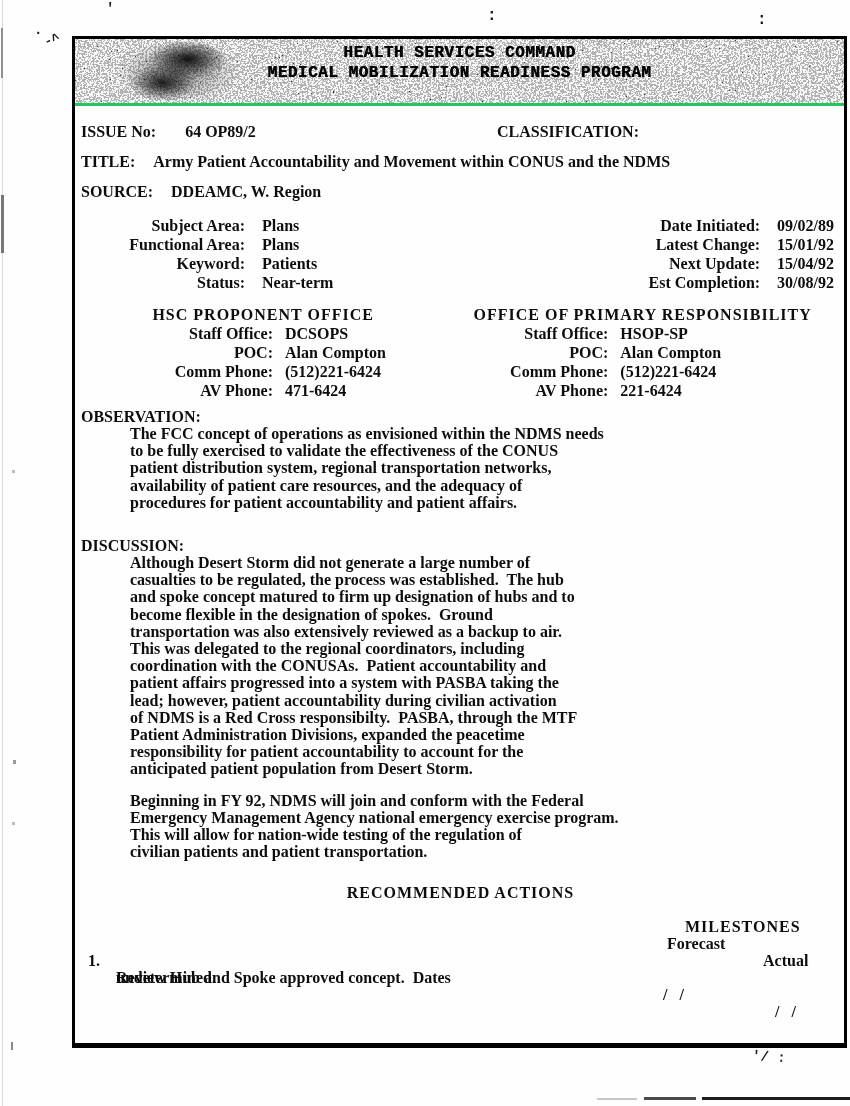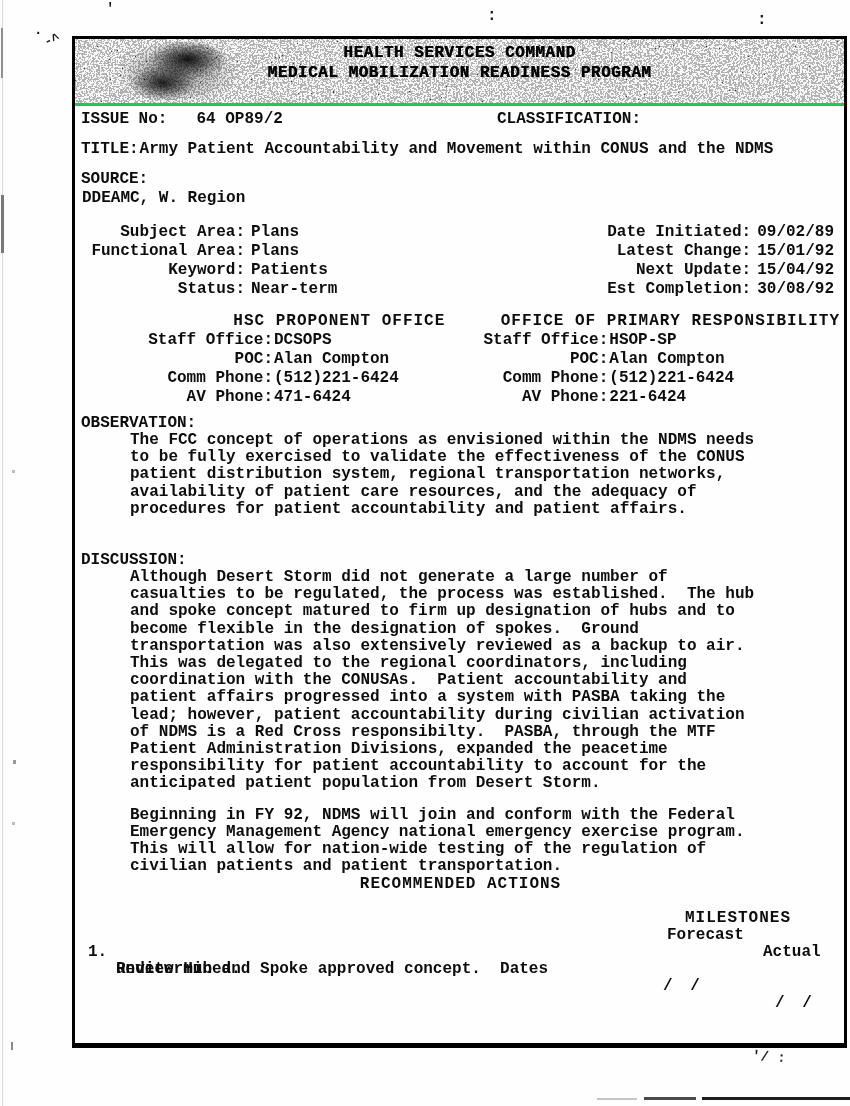--- a/index.html
+++ b/index.html
@@ -26,49 +26,49 @@
   .banner .blob {
     position:absolute; left:18px; top:0; width:200px; height:67px;
     background:
       radial-gradient(ellipse 55px 26px at 95px 20px, rgba(5,5,5,.92), rgba(5,5,5,0) 72%),
       radial-gradient(ellipse 48px 26px at 70px 44px, rgba(5,5,5,.85), rgba(5,5,5,0) 70%),
       radial-gradient(ellipse 80px 40px at 85px 33px, rgba(15,15,15,.45), rgba(0,0,0,0) 78%);
   }
   .banner-text { position:relative; text-align:center; font-size:16px; line-height:20px; padding-top:4px;
     letter-spacing:.5px; color:#050505; text-shadow:.5px 0 0 #050505; }
   
-  .content { position:relative; padding:4px 4px 0 6px; font-size:16px; line-height:19px; }
+  .content { position:relative; padding:16px 4px 0 6px; font-size:16px; line-height:19px;font-family:Liberation Serif, serif; }
   .row { position:relative; white-space:pre; }
   .classification { position:absolute; left:416px; top:0; }
   .inline-val-3 { margin-left:29px; }
-  .inline-val-2 { margin-left:1px; }
+  .inline-val-2 { margin-left:18px; }
   .issue-row { display:flex; }
   .title-row { display:flex; margin-top:11px; }
-  .source-row { display:flex; margin-top:11px;flex-direction:column; }
+  .source-row { display:flex; margin-top:11px; }
   .attrs { display:flex; justify-content:space-between; margin-top:15px; padding-right:6px; }
-  .attrs .r { display:flex; white-space:pre; line-height:19px; }
+  .attrs .r { display:flex; white-space:pre; line-height:19px;gap:11px; }
   .attrs .l { display:inline-block; text-align:right; }
   .attrs-left .l { width:164px; }
   .attrs-right .l { width:144px; }
   .attrs .v { margin-left:6px; }
   .offices { display:flex; margin-top:13px; }
   .off-col { width:48%; }
   .off-col.right { width:52%; }
-  .off-head { text-align:right; letter-spacing:1px; line-height:19px; white-space:pre; }
+  .off-head { text-align:center; letter-spacing:1px; line-height:19px; white-space:pre; }
   .off-row { display:flex; white-space:pre; line-height:19px; }
   .off-col .l { display:inline-block; text-align:right; }
   .off-col.left .l { width:192px; }
   .off-col.right .l { width:163px; }
-  .off-col .v { margin-left:1px; }
+  .off-col .v { margin-left:12px; }
   .sec-head { line-height:17px; white-space:pre; }
   .obs-head { margin-top:8px; }
   .para { margin-left:49px; white-space:pre; line-height:17.2px; }
-  .disc-head { margin-top:34px; }
+  .disc-head { margin-top:26px; }
   .disc-para2 { margin-top:14px; }
-  .ra-head { margin-top:1px; text-align:center; letter-spacing:1px; line-height:17px; }
+  .ra-head { margin-top:24px; text-align:center; letter-spacing:1px; line-height:17px; }
   .ms-line, .fc-line, .item-line, .item-line2 { position:relative; height:17px; line-height:17px; white-space:pre; }
   .ms-label { position:absolute; left:604px; letter-spacing:1px; }
   .fc-label { position:absolute; left:586px;text-align:right; }
   .ac-label { position:absolute; left:682px; }
   .item-no { position:absolute; left:7px; }
   .item-text { position:absolute; left:35px;text-align:center; }
   .sl { position:absolute; letter-spacing:4px; }
   .sl-forecast { left:582px; }
   .sl-actual { left:694px; }
   .item-line2 .item-text2 { position:absolute; left:35px; }

